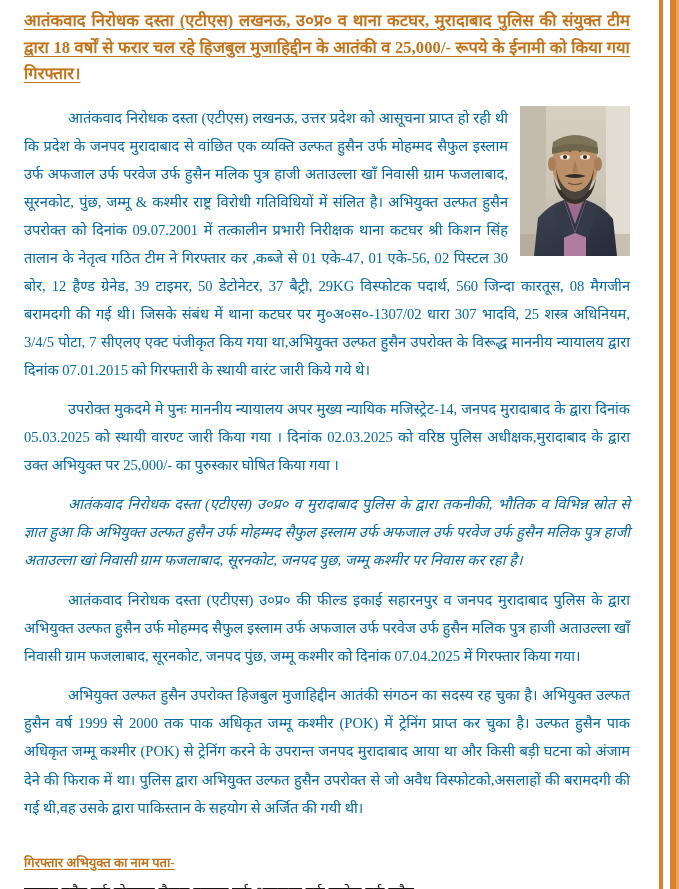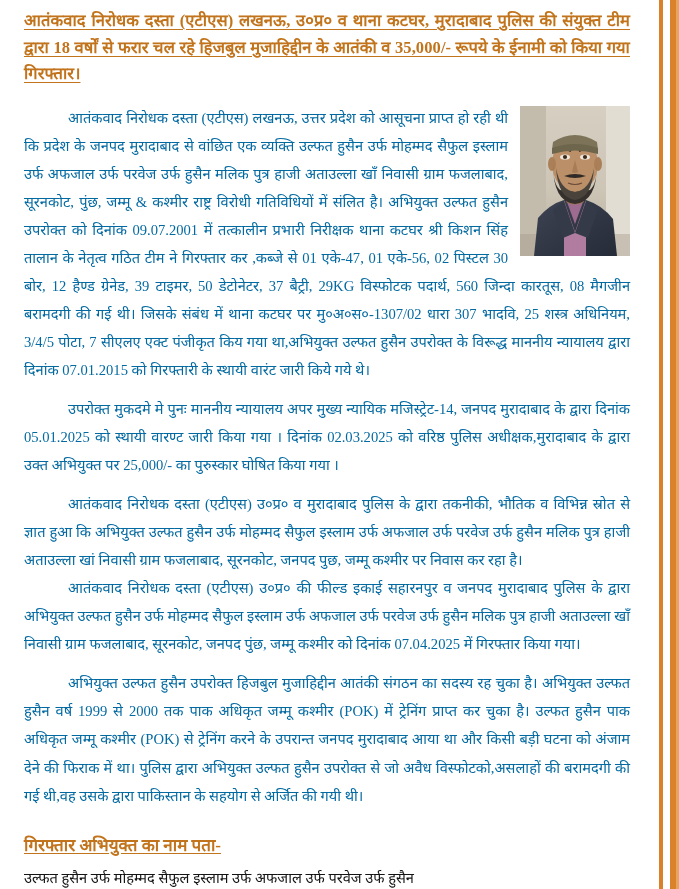--- a/index.html
+++ b/index.html
@@ -83,31 +83,31 @@
 
   
   p.body {
     margin: 0 0 11px 0;
     font-size: 14.6px;
     line-height: 1.92;
     color: #0369a1;
     text-align: justify;
     text-indent: 44px;
   }
-  p.body.tight { margin-bottom: 0; }
+  p.body.tight { margin-bottom: 12px; font-style: italic; }
 
   
   .subhead {
     color: #c2741c;
     font-weight: bold;
-    font-size: 17px;
+    font-size: 13px;
     line-height: 1.7;
     text-decoration: underline;
     text-underline-offset: 2px;
-    margin: 8px 0 2px 0;
+    margin: 16px 0 2px 0;
     display: inline-block;
   }
   .subhead-wrap { margin: 14px 0 0 0; }
 
   
   .address {
     margin: 2px 0 0 0;
     font-size: 14.6px;
     line-height: 1.92;
     color: #141414;
@@ -121,21 +121,21 @@
 </head>
 <body>
 
 <div id="page">
 
   <div class="edge-rule inner"></div>
   <div class="edge-rule outer"></div>
 
   <div class="content">
 
-    <h1 class="headline">आतंकवाद निरोधक दस्ता (एटीएस) लखनऊ, उ०प्र० व थाना कटघर, मुरादाबाद पुलिस की संयुक्त टीम द्वारा 18 वर्षों से फरार चल रहे हिजबुल मुजाहिद्दीन के आतंकी व 35,000/- रूपये के ईनामी को किया गया गिरफ्तार।</h1>
+    <h1 class="headline">आतंकवाद निरोधक दस्ता (एटीएस) लखनऊ, उ०प्र० व थाना कटघर, मुरादाबाद पुलिस की संयुक्त टीम द्वारा 18 वर्षों से फरार चल रहे हिजबुल मुजाहिद्दीन के आतंकी व 25,000/- रूपये के ईनामी को किया गया गिरफ्तार।</h1>
 
     <div class="photo">
       <svg viewBox="0 0 110 150" preserveAspectRatio="none">
         <defs>
           <linearGradient id="wallg" x1="0" y1="0" x2="0" y2="1">
             <stop offset="0%" stop-color="#d6cfc2"></stop>
             <stop offset="55%" stop-color="#cdc5b6"></stop>
             <stop offset="100%" stop-color="#b9b0a1"></stop>
           </linearGradient>
           <linearGradient id="jacketg" x1="0" y1="0" x2="1" y2="1">
@@ -179,21 +179,21 @@
 
         <path d="M39 45 Q45 42 51 45" stroke="#2e2722" stroke-width="2" fill="none"></path>
         <path d="M59 45 Q65 42 71 45" stroke="#2e2722" stroke-width="2" fill="none"></path>
 
         <path d="M33 36 Q55 22 77 36 L78 44 Q55 36 32 44 Z" fill="#7c7358"></path>
         <path d="M32 42 Q55 34 78 42 L78 48 Q55 41 32 48 Z" fill="#6d654c"></path>
       </svg>
     </div>
 
     <p class="body">आतंकवाद निरोधक दस्ता (एटीएस) लखनऊ, उत्तर प्रदेश को आसूचना प्राप्त हो रही थी कि प्रदेश के जनपद मुरादाबाद से वांछित एक व्यक्ति उल्फत हुसैन उर्फ मोहम्मद सैफुल इस्लाम उर्फ अफजाल उर्फ परवेज उर्फ हुसैन मलिक पुत्र हाजी अताउल्ला खाँ निवासी ग्राम फजलाबाद, सूरनकोट, पुंछ, जम्मू &amp; कश्मीर राष्ट्र विरोधी गतिविधियों में संलित है। अभियुक्त उल्फत हुसैन उपरोक्त को दिनांक 09.07.2001 में तत्कालीन प्रभारी निरीक्षक थाना कटघर श्री किशन सिंह तालान के नेतृत्व गठित टीम ने गिरफ्तार कर ,कब्जे से 01 एके-47, 01 एके-56, 02 पिस्टल 30 बोर, 12 हैण्ड ग्रेनेड, 39 टाइमर, 50 डेटोनेटर, 37 बैट्री, 29KG विस्फोटक पदार्थ, 560 जिन्दा कारतूस, 08 मैगजीन बरामदगी की गई थी। जिसके संबंध में थाना कटघर पर मु०अ०स०-1307/02 धारा 307 भादवि, 25 शस्त्र अधिनियम, 3/4/5 पोटा, 7 सीएलए एक्ट पंजीकृत किय गया था,अभियुक्त उल्फत हुसैन उपरोक्त के विरूद्ध माननीय न्यायालय द्वारा  दिनांक 07.01.2015 को गिरफ्तारी के स्थायी वारंट जारी किये गये थे।</p>
-    <p class="body">उपरोक्त मुकदमे मे पुनः माननीय न्यायालय अपर मुख्य न्यायिक मजिस्ट्रेट-14, जनपद मुरादाबाद के द्वारा दिनांक 05.01.2025 को स्थायी वारण्ट जारी किया गया । दिनांक 02.03.2025 को वरिष्ठ पुलिस अधीक्षक,मुरादाबाद के द्वारा उक्त अभियुक्त पर 25,000/- का पुरुस्कार घोषित किया गया ।</p>
+    <p class="body">उपरोक्त मुकदमे मे पुनः माननीय न्यायालय अपर मुख्य न्यायिक मजिस्ट्रेट-14, जनपद मुरादाबाद के द्वारा दिनांक 05.03.2025 को स्थायी वारण्ट जारी किया गया । दिनांक 02.03.2025 को वरिष्ठ पुलिस अधीक्षक,मुरादाबाद के द्वारा उक्त अभियुक्त पर 25,000/- का पुरुस्कार घोषित किया गया ।</p>
     <p class="body tight">आतंकवाद निरोधक दस्ता (एटीएस) उ०प्र० व  मुरादाबाद पुलिस के द्वारा तकनीकी, भौतिक व विभिन्न स्रोत से ज्ञात हुआ कि अभियुक्त उल्फत हुसैन उर्फ मोहम्मद सैफुल इस्लाम उर्फ अफजाल उर्फ परवेज उर्फ हुसैन मलिक पुत्र हाजी अताउल्ला खां निवासी ग्राम फजलाबाद, सूरनकोट, जनपद पुछ, जम्मू कश्मीर पर निवास कर रहा है।</p>
     <p class="body">आतंकवाद निरोधक दस्ता (एटीएस) उ०प्र० की फील्ड इकाई सहारनपुर व जनपद मुरादाबाद पुलिस के द्वारा अभियुक्त उल्फत हुसैन उर्फ मोहम्मद सैफुल इस्लाम उर्फ अफजाल उर्फ परवेज उर्फ हुसैन मलिक पुत्र हाजी अताउल्ला खाँ निवासी ग्राम फजलाबाद, सूरनकोट, जनपद पुंछ, जम्मू कश्मीर को दिनांक 07.04.2025 में गिरफ्तार किया गया।</p>
     <p class="body">अभियुक्त उल्फत हुसैन उपरोक्त हिजबुल मुजाहिद्दीन आतंकी संगठन का सदस्य रह चुका है। अभियुक्त उल्फत हुसैन वर्ष 1999 से 2000 तक पाक अधिकृत जम्मू कश्मीर (POK) में ट्रेनिंग प्राप्त कर चुका है। उल्फत हुसैन पाक अधिकृत जम्मू कश्मीर (POK) से ट्रेनिंग करने के उपरान्त जनपद मुरादाबाद आया था और किसी बड़ी घटना को अंजाम देने की फिराक में था। पुलिस द्वारा अभियुक्त उल्फत हुसैन उपरोक्त से जो अवैध विस्फोटको,असलाहों की बरामदगी की गई थी,वह उसके द्वारा पाकिस्तान के सहयोग से अर्जित की गयी थी।</p>
 
     <div class="subhead-wrap">
       <span class="subhead">गिरफ्तार अभियुक्त का नाम पता-</span>
       <div class="address">
         <span class="ln">उल्फत हुसैन उर्फ मोहम्मद सैफुल इस्लाम उर्फ अफजाल उर्फ परवेज उर्फ हुसैन</span>
 
       </div>

